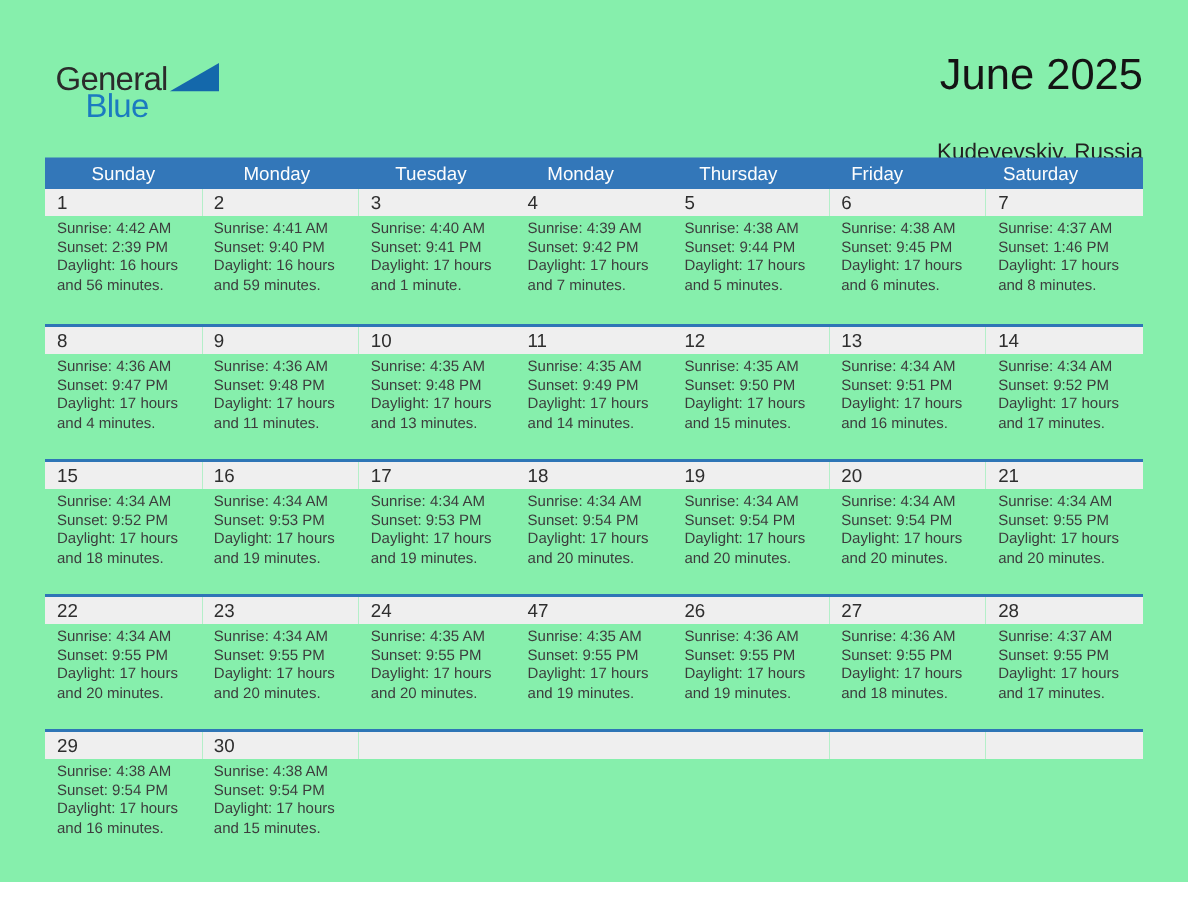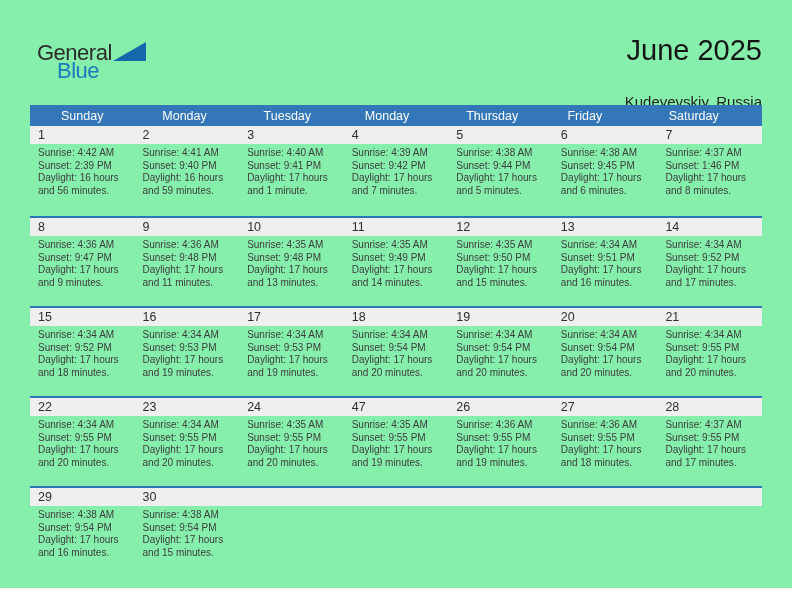--- a/index.html
+++ b/index.html
@@ -130,21 +130,21 @@
             </div>
           </div>
         </div>
         <div class="week">
           <div class="cell">
             <div class="dnum">8</div>
             <div class="dtxt">
               <div>Sunrise: 4:36 AM</div>
               <div>Sunset: 9:47 PM</div>
               <div>Daylight: 17 hours</div>
-              <div>and 9 minutes.</div>
+              <div>and 4 minutes.</div>
             </div>
           </div>
           <div class="cell">
             <div class="dnum">9</div>
             <div class="dtxt">
               <div>Sunrise: 4:36 AM</div>
               <div>Sunset: 9:48 PM</div>
               <div>Daylight: 17 hours</div>
               <div>and 11 minutes.</div>
             </div>

